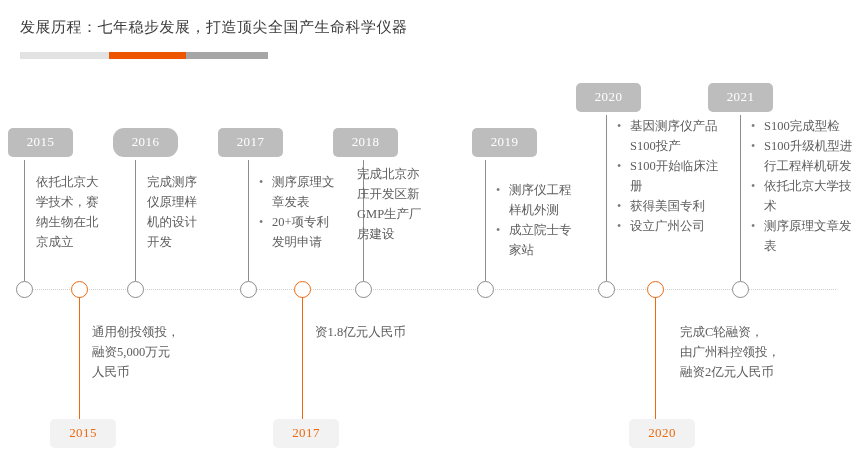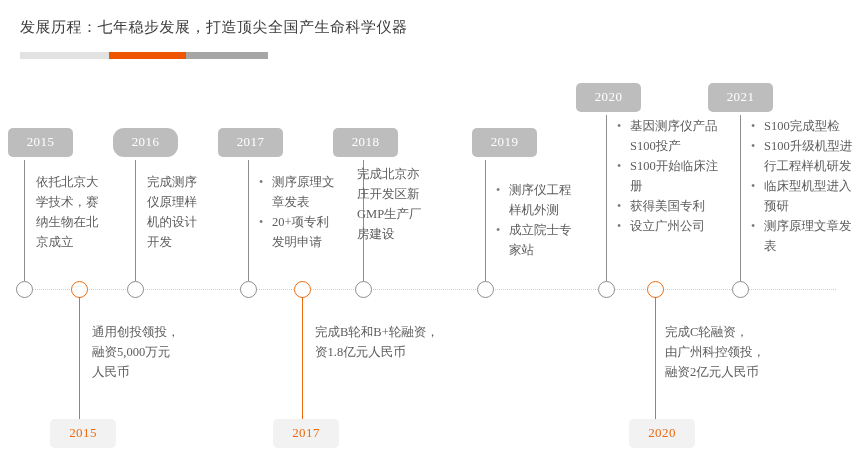--- a/index.html
+++ b/index.html
@@ -198,40 +198,39 @@
         <li class="bulleted">获得美国专利</li>
         <li class="bulleted">设立广州公司</li>
       </ul>
     </div>
     <div class="year-chip" style="left: 708px; top: 83px;">2021</div>
     <div class="stem" style="left: 740px; top: 115px; height: 166px;"></div>
     <div class="milestone-body" style="left: 750px; top: 116px; width: 104px;">
       <ul>
         <li class="bulleted">S100完成型检</li>
         <li class="bulleted">S100升级机型进行工程样机研发</li>
-        <li class="bulleted">临床型机型进入预研</li>
+        <li class="bulleted">依托北京大学技术</li>
         <li class="bulleted">测序原理文章发表</li>
       </ul>
     </div>
   </div>
 
 <div id="fundings-layer">
     <div class="funding-stem" style="left: 79px; top: 297px; height: 122px;"></div>
     <div class="funding-chip" style="left: 50px; top: 419px;">2015</div>
     <div class="funding-body" style="left: 92px; top: 322px;">
       <p>通用创投领投，</p>
       <p>融资5,000万元</p>
       <p>人民币</p>
     </div>
     <div class="funding-stem" style="left: 302px; top: 297px; height: 122px;"></div>
     <div class="funding-chip" style="left: 273px; top: 419px;">2017</div>
     <div class="funding-body" style="left: 315px; top: 322px;">
-      <p>完成B轮和B+轮融资，</p>
       <p>资1.8亿元人民币</p>
     </div>
     <div class="funding-stem" style="left: 655px; top: 297px; height: 122px;"></div>
     <div class="funding-chip" style="left: 629px; top: 419px;">2020</div>
-    <div class="funding-body" style="left: 665px; top: 322px;">
+    <div class="funding-body" style="left: 680px; top: 322px;">
       <p>完成C轮融资，</p>
       <p>由广州科控领投，</p>
       <p>融资2亿元人民币</p>
     </div>
   </div>
 
 </body></html>

